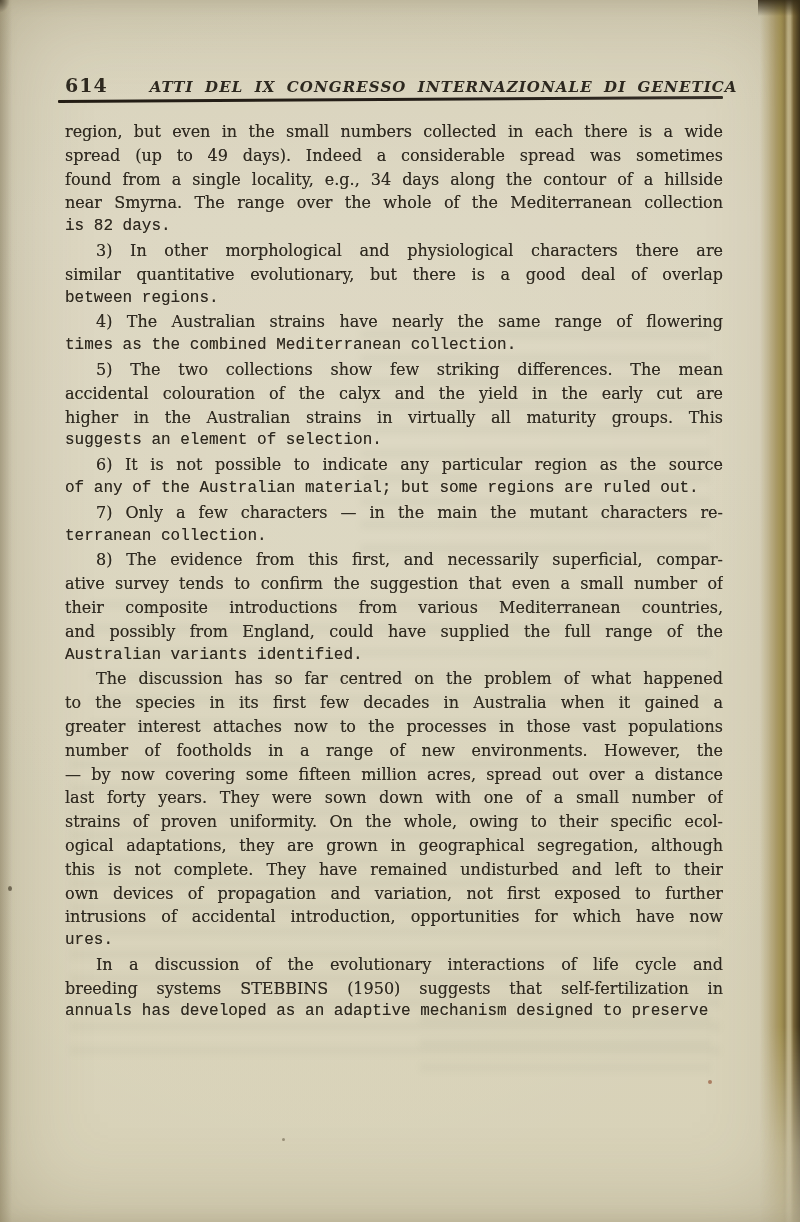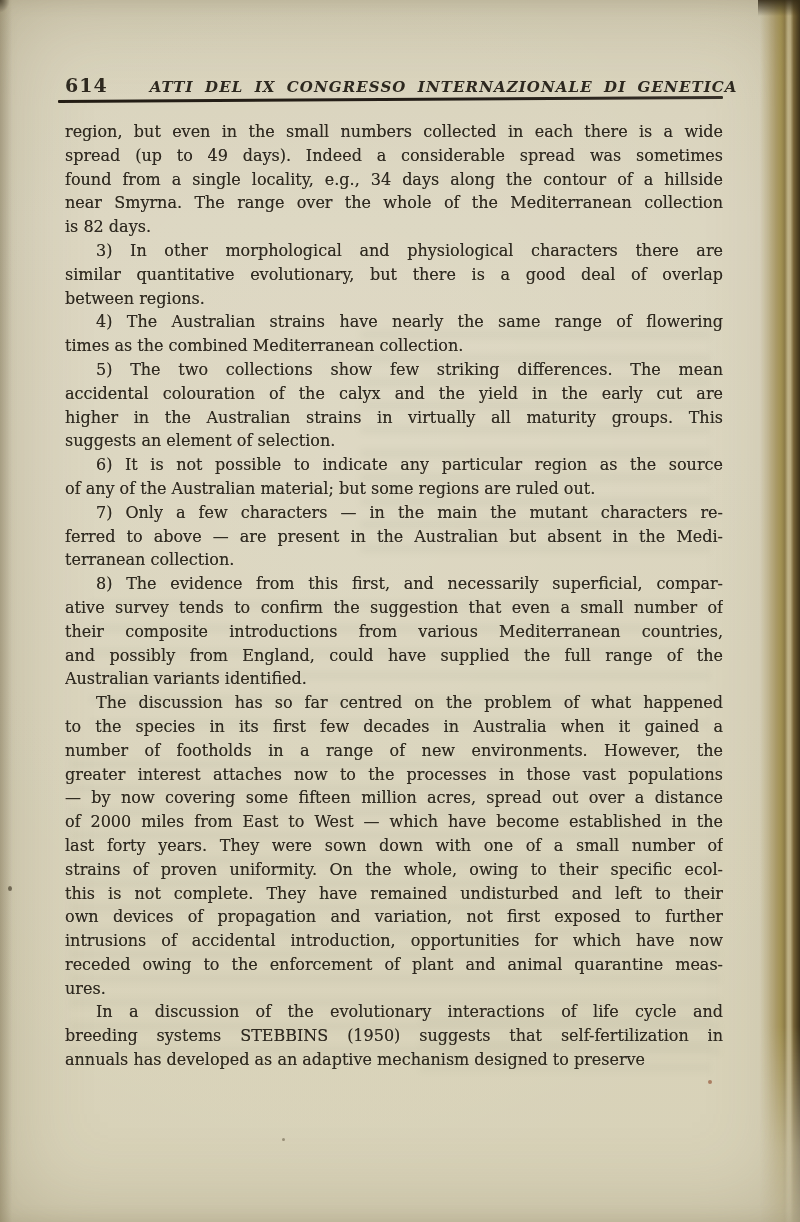--- a/index.html
+++ b/index.html
@@ -94,21 +94,21 @@
     color:var(--ink,#2e2920);
     font-size:16px;
     text-shadow:0 0 0.5px rgba(46,40,30,0.55);
   }
   .paragraph{margin:0;}
   .line{
     height:23.8px;line-height:23.8px;
     text-align:justify;text-align-last:justify;
     overflow:hidden;white-space:nowrap;
   }
-  .line.justified-off, .line.last{text-align-last:left;}
+  .line.justified-off, .line.last{text-align-last:left;font-family:Liberation Mono, monospace;}
   .line.indent{padding-left:31px;}
 </style>
 </head>
 <body>
 
 <div id="page" style="--ink: #2e2920; --paper: #d9d3bc;">
   <div class="edge-left"></div>
   <div class="edge-right"></div>
   <div class="corner-top-right"></div>
   <div class="corner-top-left"></div>
@@ -150,43 +150,41 @@
         <div class="line">accidental colouration of the calyx and the yield in the early cut are</div>
         <div class="line">higher in the Australian strains in virtually all maturity groups. This</div>
         <div class="line last">suggests an element of selection.</div>
       </div>
       <div class="paragraph">
         <div class="line indent">6) It is not possible to indicate any particular region as the source</div>
         <div class="line last">of any of the Australian material; but some regions are ruled out.</div>
       </div>
       <div class="paragraph">
         <div class="line indent">7) Only a few characters — in the main the mutant characters re-</div>
-        <div class="line">ferred to above — are present in the Australian but absent in the Medi-</div>
         <div class="line last">terranean collection.</div>
       </div>
       <div class="paragraph">
         <div class="line indent">8) The evidence from this first, and necessarily superficial, compar-</div>
         <div class="line">ative survey tends to confirm the suggestion that even a small number of</div>
         <div class="line">their composite introductions from various Mediterranean countries,</div>
         <div class="line">and possibly from England, could have supplied the full range of the</div>
         <div class="line last">Australian variants identified.</div>
       </div>
       <div class="paragraph">
         <div class="line indent">The discussion has so far centred on the problem of what happened</div>
         <div class="line">to the species in its first few decades in Australia when it gained a</div>
+        <div class="line">greater interest attaches now to the processes in those vast populations</div>
         <div class="line">number of footholds in a range of new environments. However, the</div>
-        <div class="line">greater interest attaches now to the processes in those vast populations</div>
         <div class="line">— by now covering some fifteen million acres, spread out over a distance</div>
-        <div class="line">of 2000 miles from East to West — which have become established in the</div>
         <div class="line">last forty years. They were sown down with one of a small number of</div>
         <div class="line">strains of proven uniformity. On the whole, owing to their specific ecol-</div>
+        <div class="line">ogical adaptations, they are grown in geographical segregation, although</div>
         <div class="line">this is not complete. They have remained undisturbed and left to their</div>
         <div class="line">own devices of propagation and variation, not first exposed to further</div>
         <div class="line">intrusions of accidental introduction, opportunities for which have now</div>
-        <div class="line">receded owing to the enforcement of plant and animal quarantine meas-</div>
         <div class="line last">ures.</div>
       </div>
       <div class="paragraph">
         <div class="line indent">In a discussion of the evolutionary interactions of life cycle and</div>
         <div class="line">breeding systems STEBBINS (1950) suggests that self-fertilization in</div>
         <div class="line last">annuals has developed as an adaptive mechanism designed to preserve</div>
       </div>
     </div>
 
   <div class="vignette"></div>

